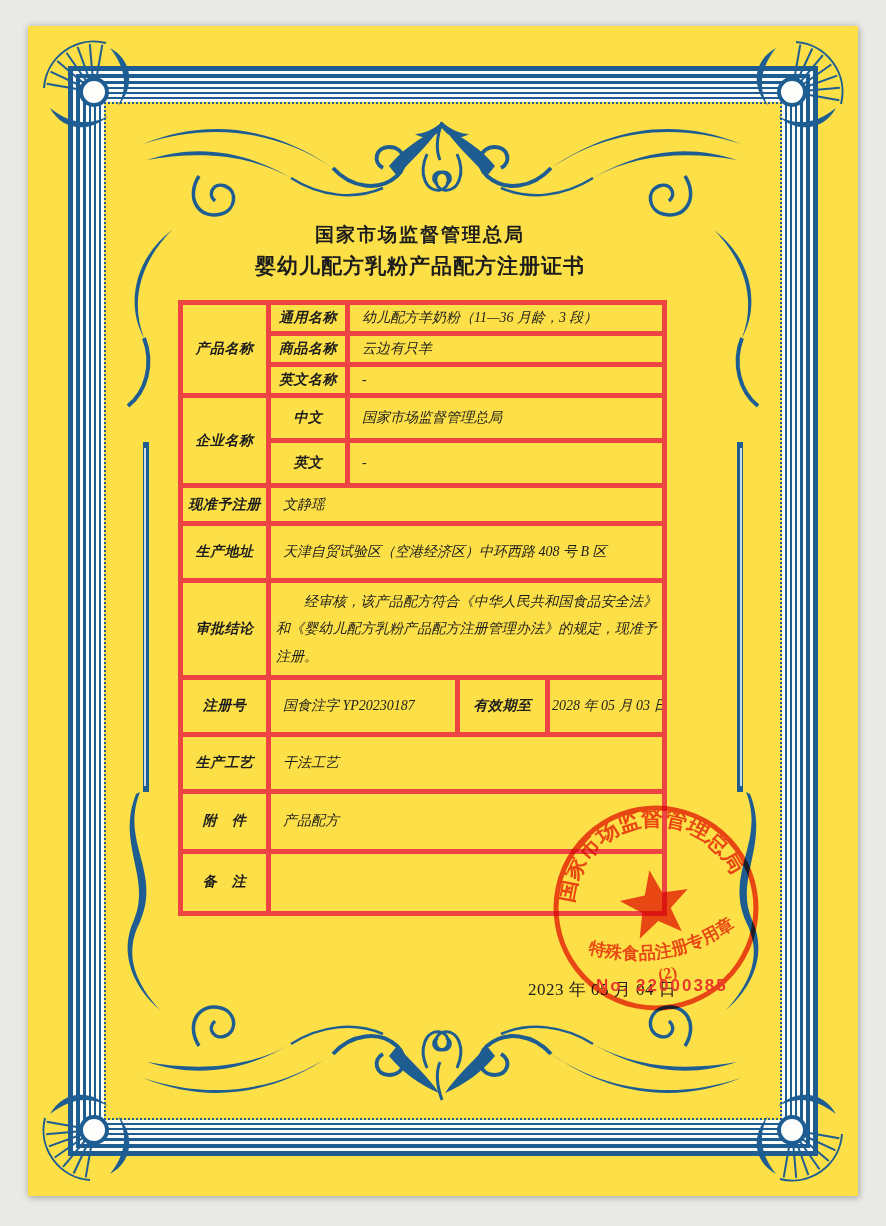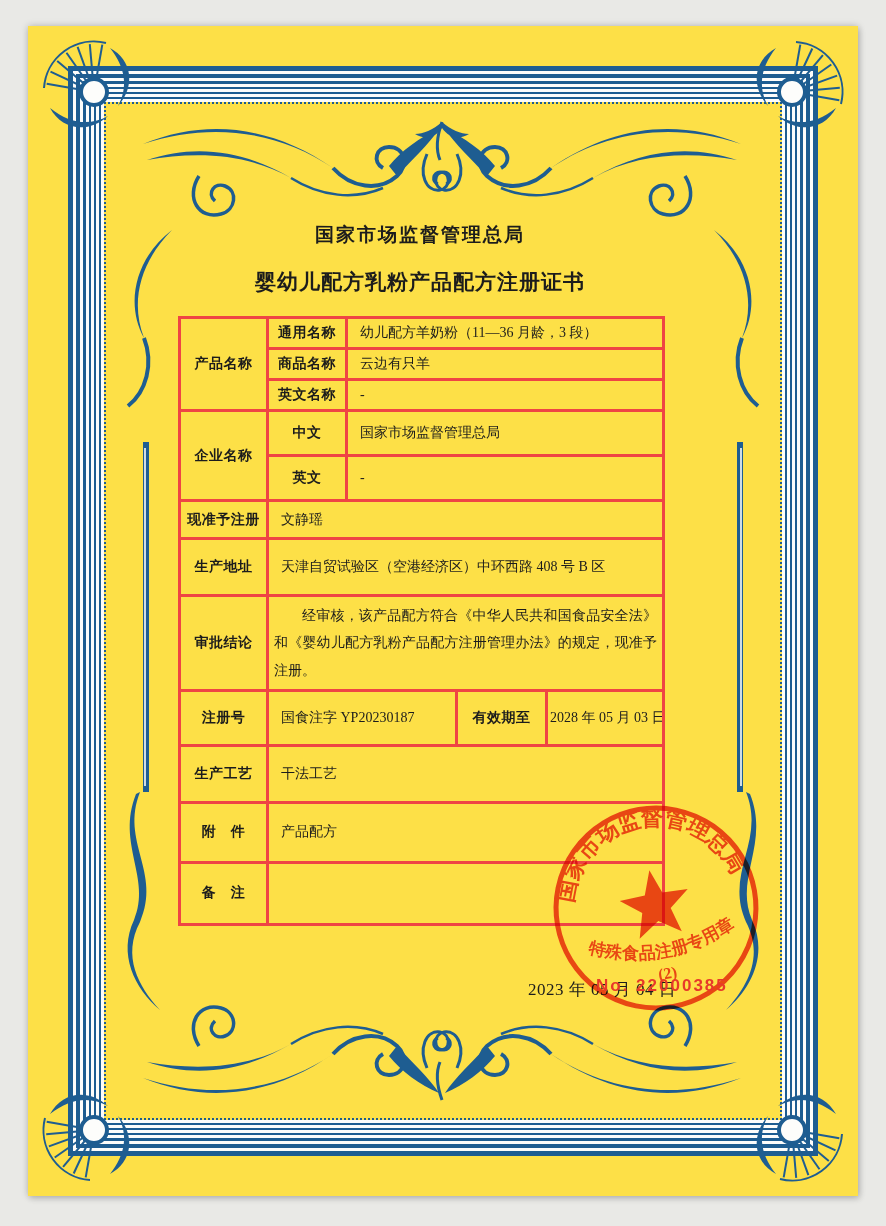--- a/index.html
+++ b/index.html
@@ -33,23 +33,23 @@
   .corner.tr{right:2px;top:2px;transform:rotate(90deg);}
   .corner.br{right:2px;bottom:2px;transform:rotate(180deg);}
   .corner.bl{left:2px;bottom:2px;transform:rotate(270deg);}
   .flourish-top{position:absolute;left:104px;top:88px;width:620px;height:118px;}
   .flourish-bottom{position:absolute;left:104px;bottom:88px;width:620px;height:118px;transform:scaleY(-1);}
   .side-left{position:absolute;left:82px;top:204px;width:70px;height:780px;}
   .side-right{position:absolute;right:82px;top:204px;width:70px;height:780px;transform:scaleX(-1);}
   
   .content{position:absolute;left:150px;top:0;width:484px;}
   .title1{margin-top:196px;text-align:center;font-weight:bold;font-size:19px;letter-spacing:2px;}
-  .title2{margin-top:20px;text-align:center;font-weight:bold;font-size:21px;letter-spacing:1px;}
+  .title2{margin-top:4px;text-align:center;font-weight:bold;font-size:21px;letter-spacing:1px;}
   table.cert{border-collapse:collapse;margin-top:20px;width:484px;table-layout:fixed;}
-  table.cert td{border:3px solid #ef4444;font-size:14px;overflow:hidden;}
+  table.cert td{border:5px solid #ef4444;font-size:14px;overflow:hidden;font-style:italic;}
   td.lab{font-weight:bold;text-align:center;letter-spacing:.5px;}
   td.val{padding:2px 10px 2px 12px;text-align:left;}
   .approval-text{padding:4px 4px;text-indent:2em;text-align:justify;line-height:1.95;font-size:14px;}
   td.small-val{font-size:12.5px;text-align:center;white-space:nowrap;padding:17px 2px;}
   
   .stamp{
     position:absolute;left:522px;top:776px;width:212px;height:212px;
     opacity:.88;mix-blend-mode:multiply;transform:rotate(-10deg);
     pointer-events:none;
   }

